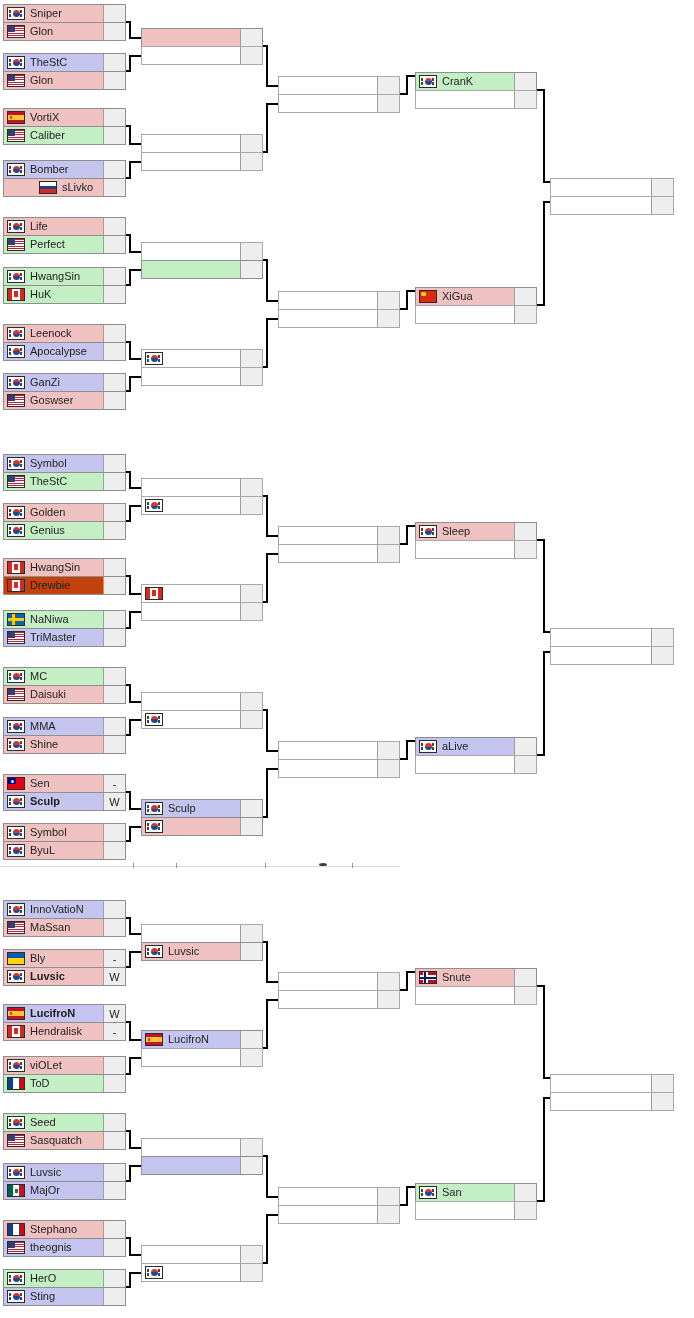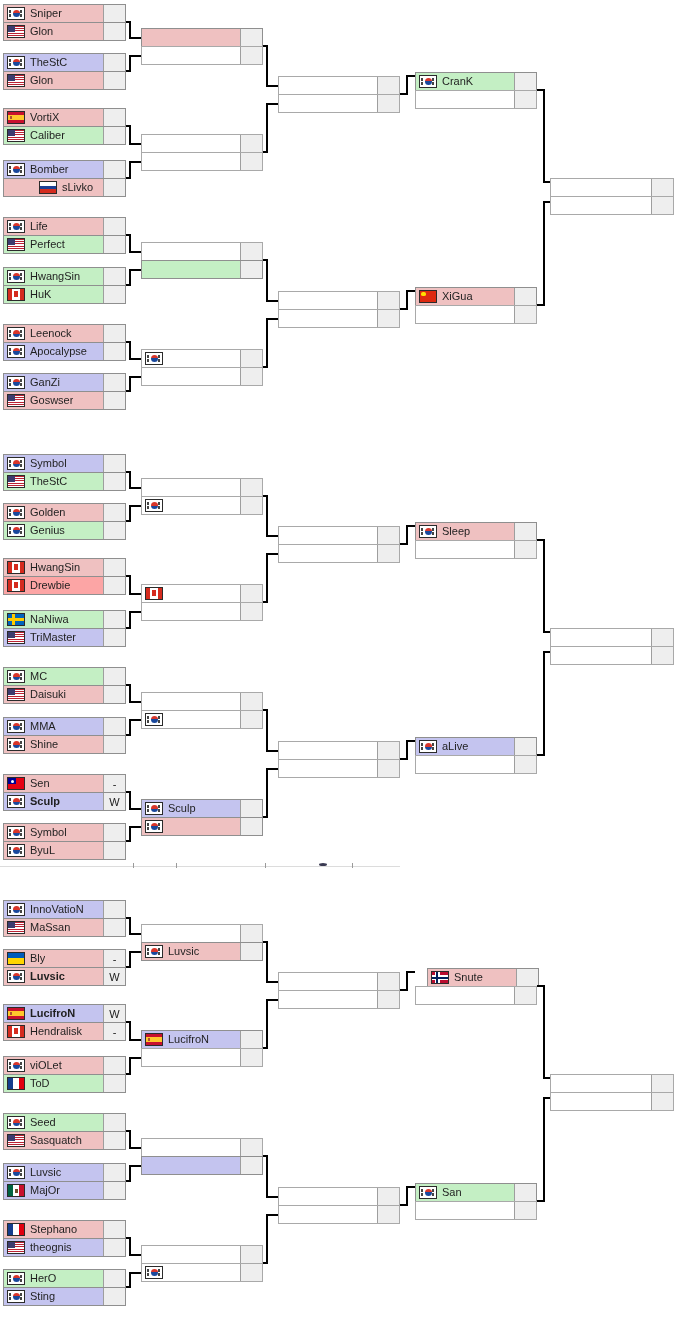--- a/index.html
+++ b/index.html
@@ -269,21 +269,21 @@
       <div class="slot filled" style="left: 3px; top: 521px; width: 123px; background: rgb(196, 239, 196);">
         <span class="flag flag-kr"></span>
         <span class="pname">Genius</span>
         <div class="score"></div>
       </div>
       <div class="slot filled" style="left: 3px; top: 558px; width: 123px; background: rgb(239, 193, 193);">
         <span class="flag flag-ca"></span>
         <span class="pname">HwangSin</span>
         <div class="score"></div>
       </div>
-      <div class="slot filled" style="left: 3px; top: 576px; width: 123px; background: #fca5a5;">
+      <div class="slot filled" style="left: 3px; top: 576px; width: 123px; background: #c2410c;">
         <span class="flag flag-ca"></span>
         <span class="pname">Drewbie</span>
         <div class="score"></div>
       </div>
       <div class="slot filled" style="left: 3px; top: 610px; width: 123px; background: rgb(196, 239, 196);">
         <span class="flag flag-se"></span>
         <span class="pname">NaNiwa</span>
         <div class="score"></div>
       </div>
       <div class="slot filled" style="left: 3px; top: 628px; width: 123px; background: rgb(196, 196, 239);">
@@ -559,21 +559,21 @@
       </div>
       <div class="slot empty" style="left: 278px; top: 990px; width: 122px; background: rgb(255, 255, 255);">
         <div class="score"></div>
       </div>
       <div class="slot empty" style="left: 278px; top: 1187px; width: 122px; background: rgb(255, 255, 255);">
         <div class="score"></div>
       </div>
       <div class="slot empty" style="left: 278px; top: 1205px; width: 122px; background: rgb(255, 255, 255);">
         <div class="score"></div>
       </div>
-      <div class="slot filled" style="left: 415px; top: 968px; width: 112px; background: rgb(239, 193, 193); margin-left: 12px;">
+      <div class="slot filled" style="left: 415px; top: 968px; width: 122px; background: rgb(239, 193, 193);">
         <span class="flag flag-no"></span>
         <span class="pname">Snute</span>
         <div class="score"></div>
       </div>
       <div class="slot empty" style="left: 415px; top: 986px; width: 122px; background: rgb(255, 255, 255);">
         <div class="score"></div>
       </div>
       <div class="slot filled" style="left: 415px; top: 1183px; width: 122px; background: rgb(196, 239, 196);">
         <span class="flag flag-kr"></span>
         <span class="pname">San</span>

